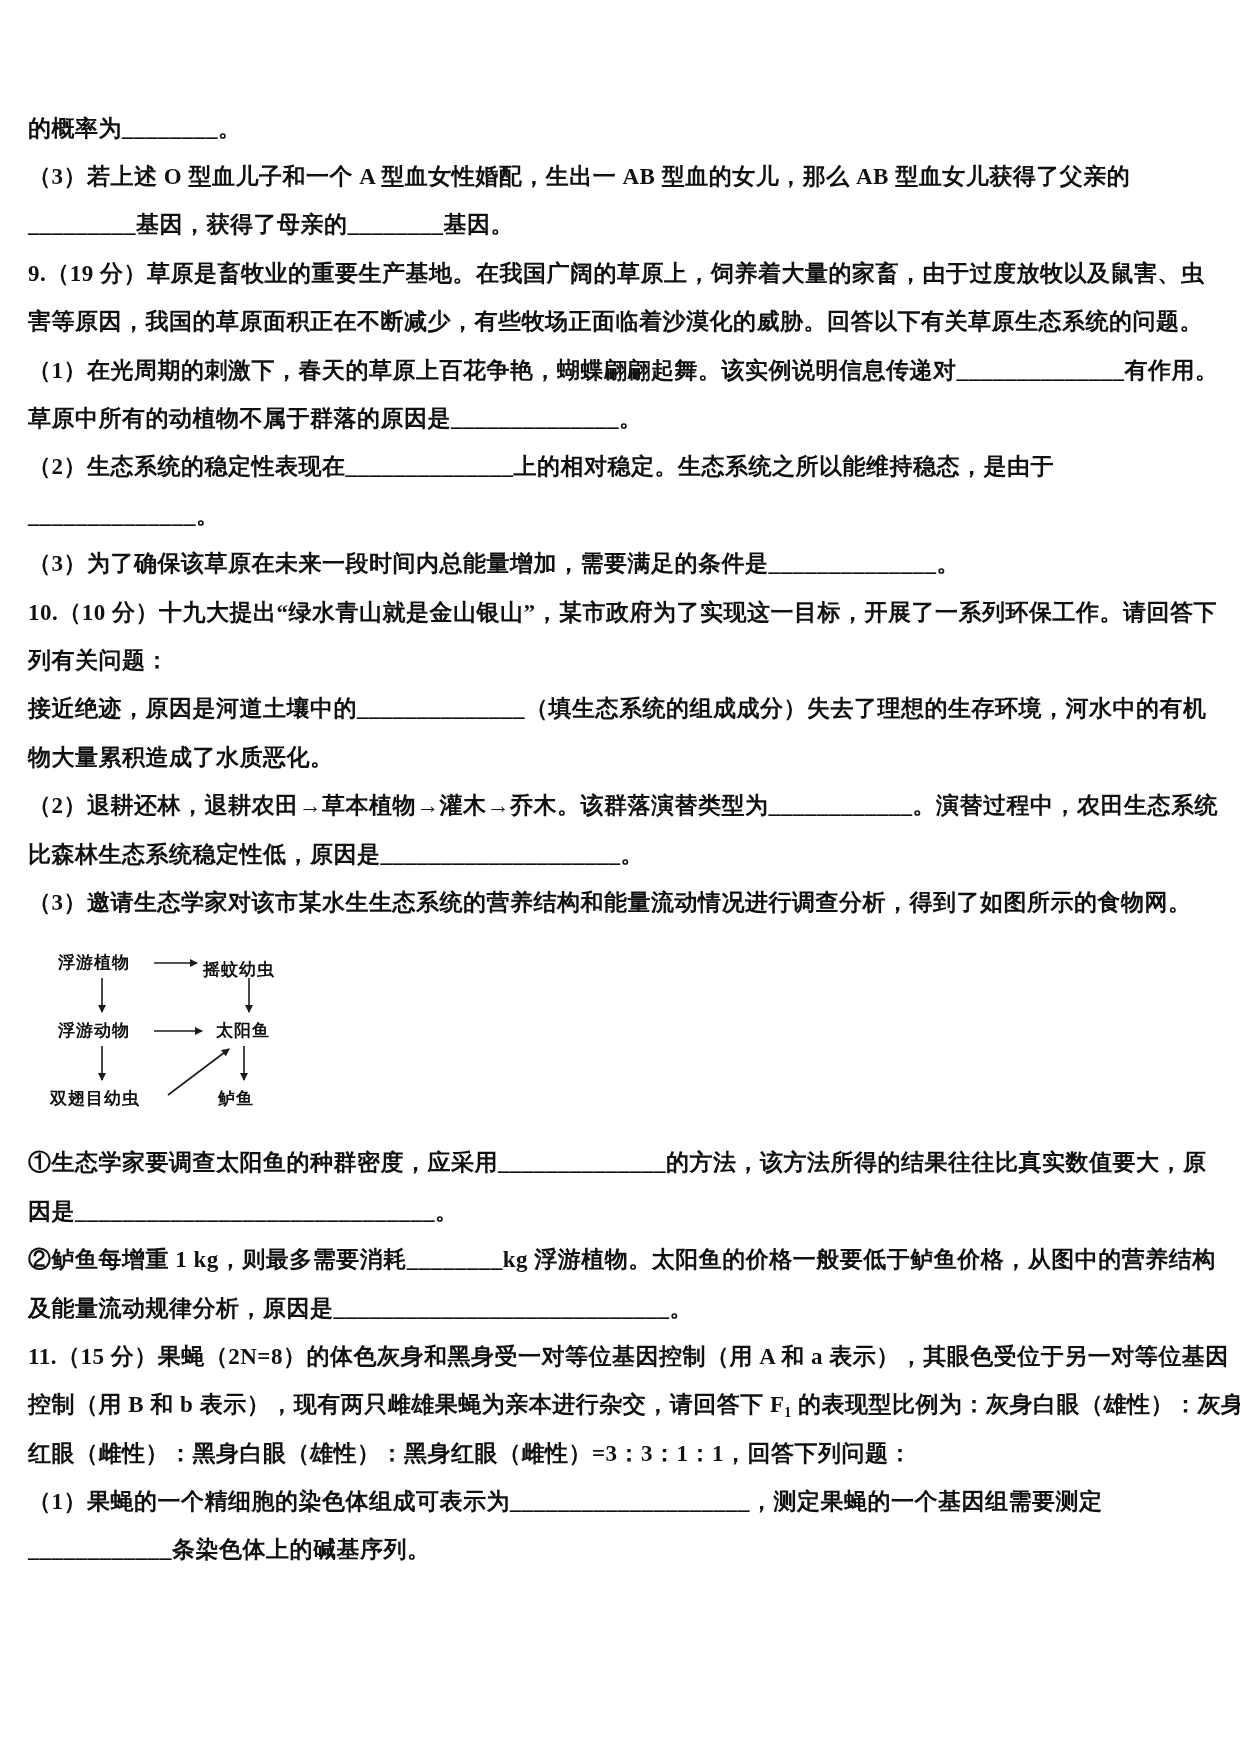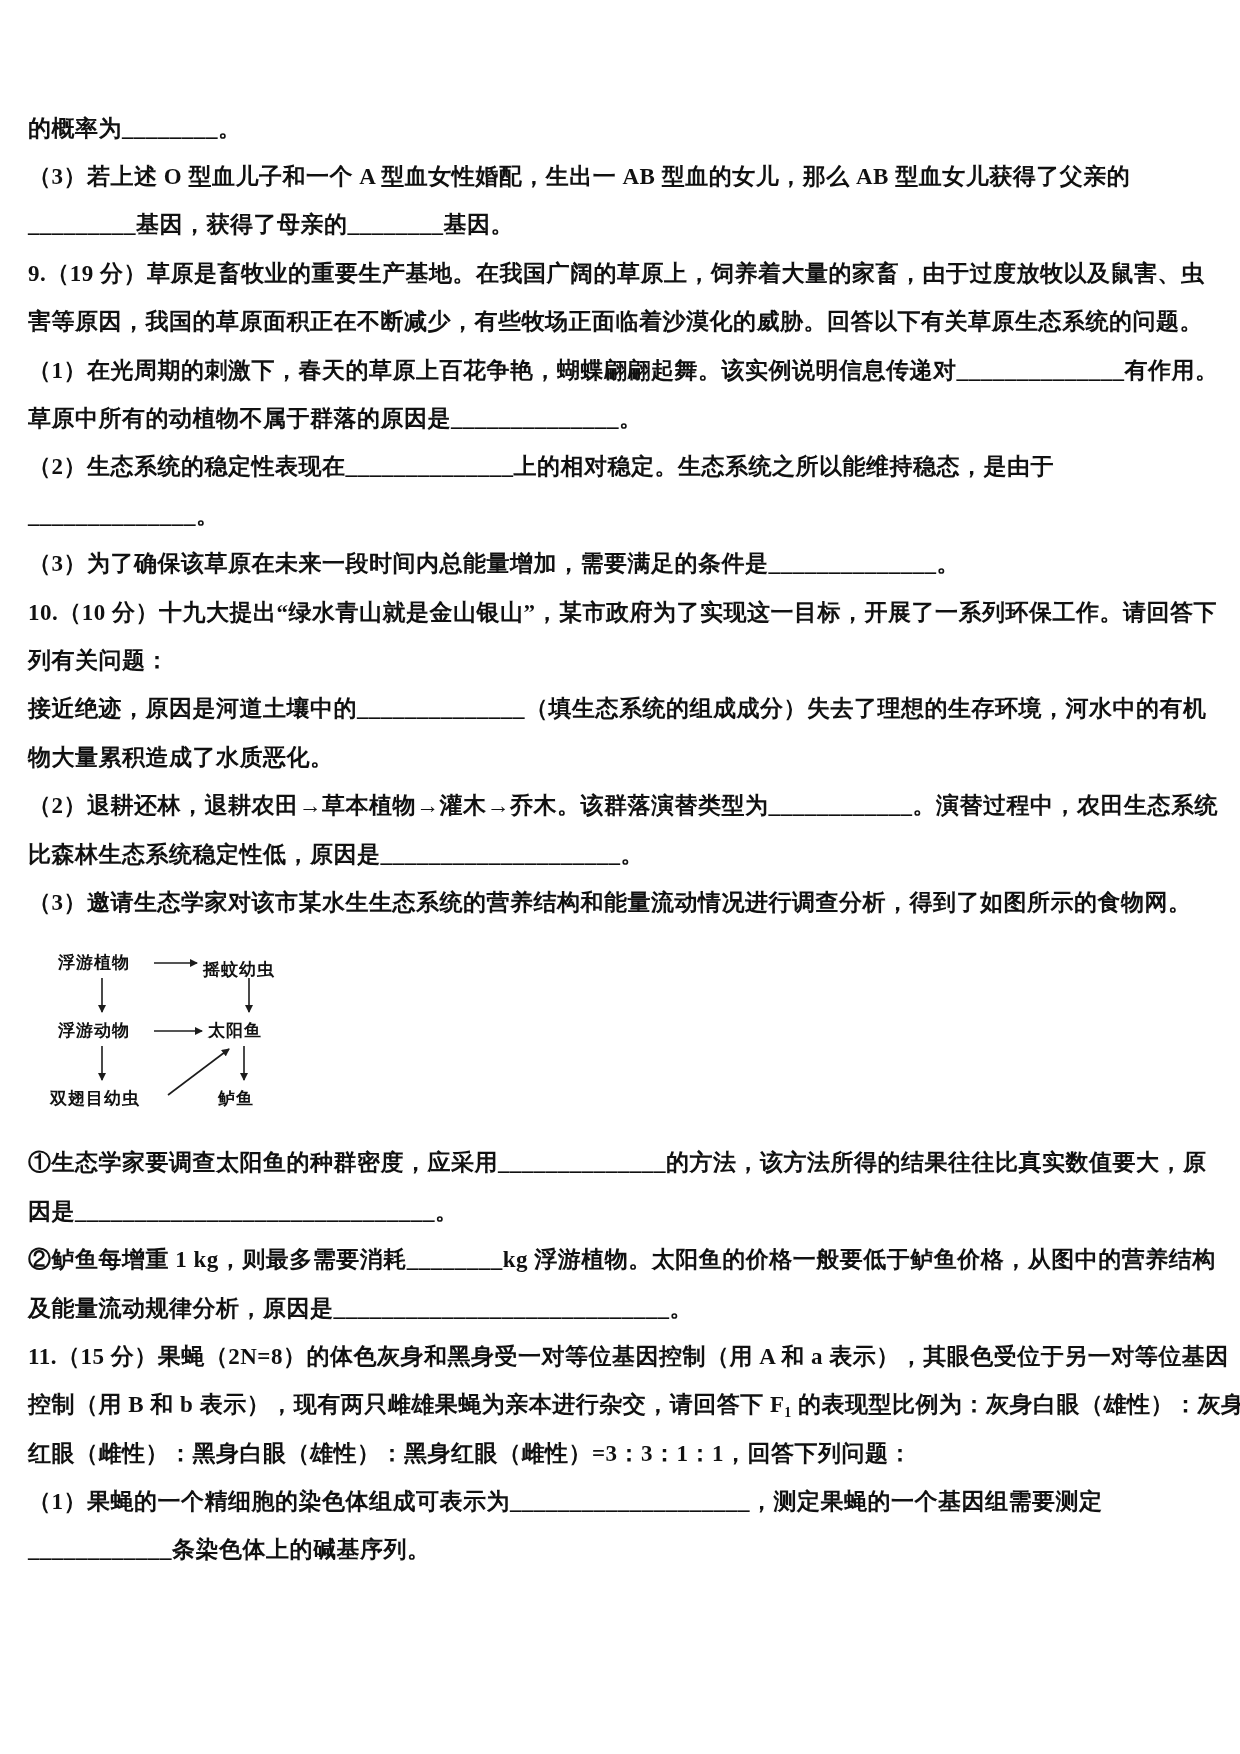--- a/index.html
+++ b/index.html
@@ -89,21 +89,21 @@
       <line x1="54" y1="35" x2="54" y2="69" marker-end="url(#ah)"></line>
       <line x1="201" y1="35" x2="201" y2="69" marker-end="url(#ah)"></line>
       <line x1="106" y1="88" x2="154" y2="88" marker-end="url(#ah)"></line>
       <line x1="54" y1="103" x2="54" y2="137" marker-end="url(#ah)"></line>
       <line x1="196" y1="103" x2="196" y2="137" marker-end="url(#ah)"></line>
       <line x1="120" y1="152" x2="181" y2="106" marker-end="url(#ah)"></line>
     </svg>
     <span class="fw-node" style="left:10px;  top:8px;">浮游植物</span>
     <span class="fw-node" style="left:155px; top:15px;">摇蚊幼虫</span>
     <span class="fw-node" style="left:10px;  top:76px;">浮游动物</span>
-    <span class="fw-node" style="left:160px; top:76px;text-align:right;">太阳鱼</span>
+    <span class="fw-node" style="left:168px; top:76px;text-align:right;">太阳鱼</span>
     <span class="fw-node" style="left:2px;   top:144px;">双翅目幼虫</span>
     <span class="fw-node" style="left:170px; top:144px;">鲈鱼</span>
   </div>
 
   <div class="line">①生态学家要调查太阳鱼的种群密度，应采用______________的方法，该方法所得的结果往往比真实数值要大，原</div>
   <div class="line">因是______________________________。</div>
   <div class="line">②鲈鱼每增重 1 kg，则最多需要消耗________kg 浮游植物。太阳鱼的价格一般要低于鲈鱼价格，从图中的营养结构</div>
   <div class="line">及能量流动规律分析，原因是____________________________。</div>
   <div class="line">11.（15 分）果蝇（2N=8）的体色灰身和黑身受一对等位基因控制（用 A 和 a 表示），其眼色受位于另一对等位基因</div>
   <div class="line">控制（用 B 和 b 表示），现有两只雌雄果蝇为亲本进行杂交，请回答下 F₁ 的表现型比例为：灰身白眼（雄性）：灰身</div>

